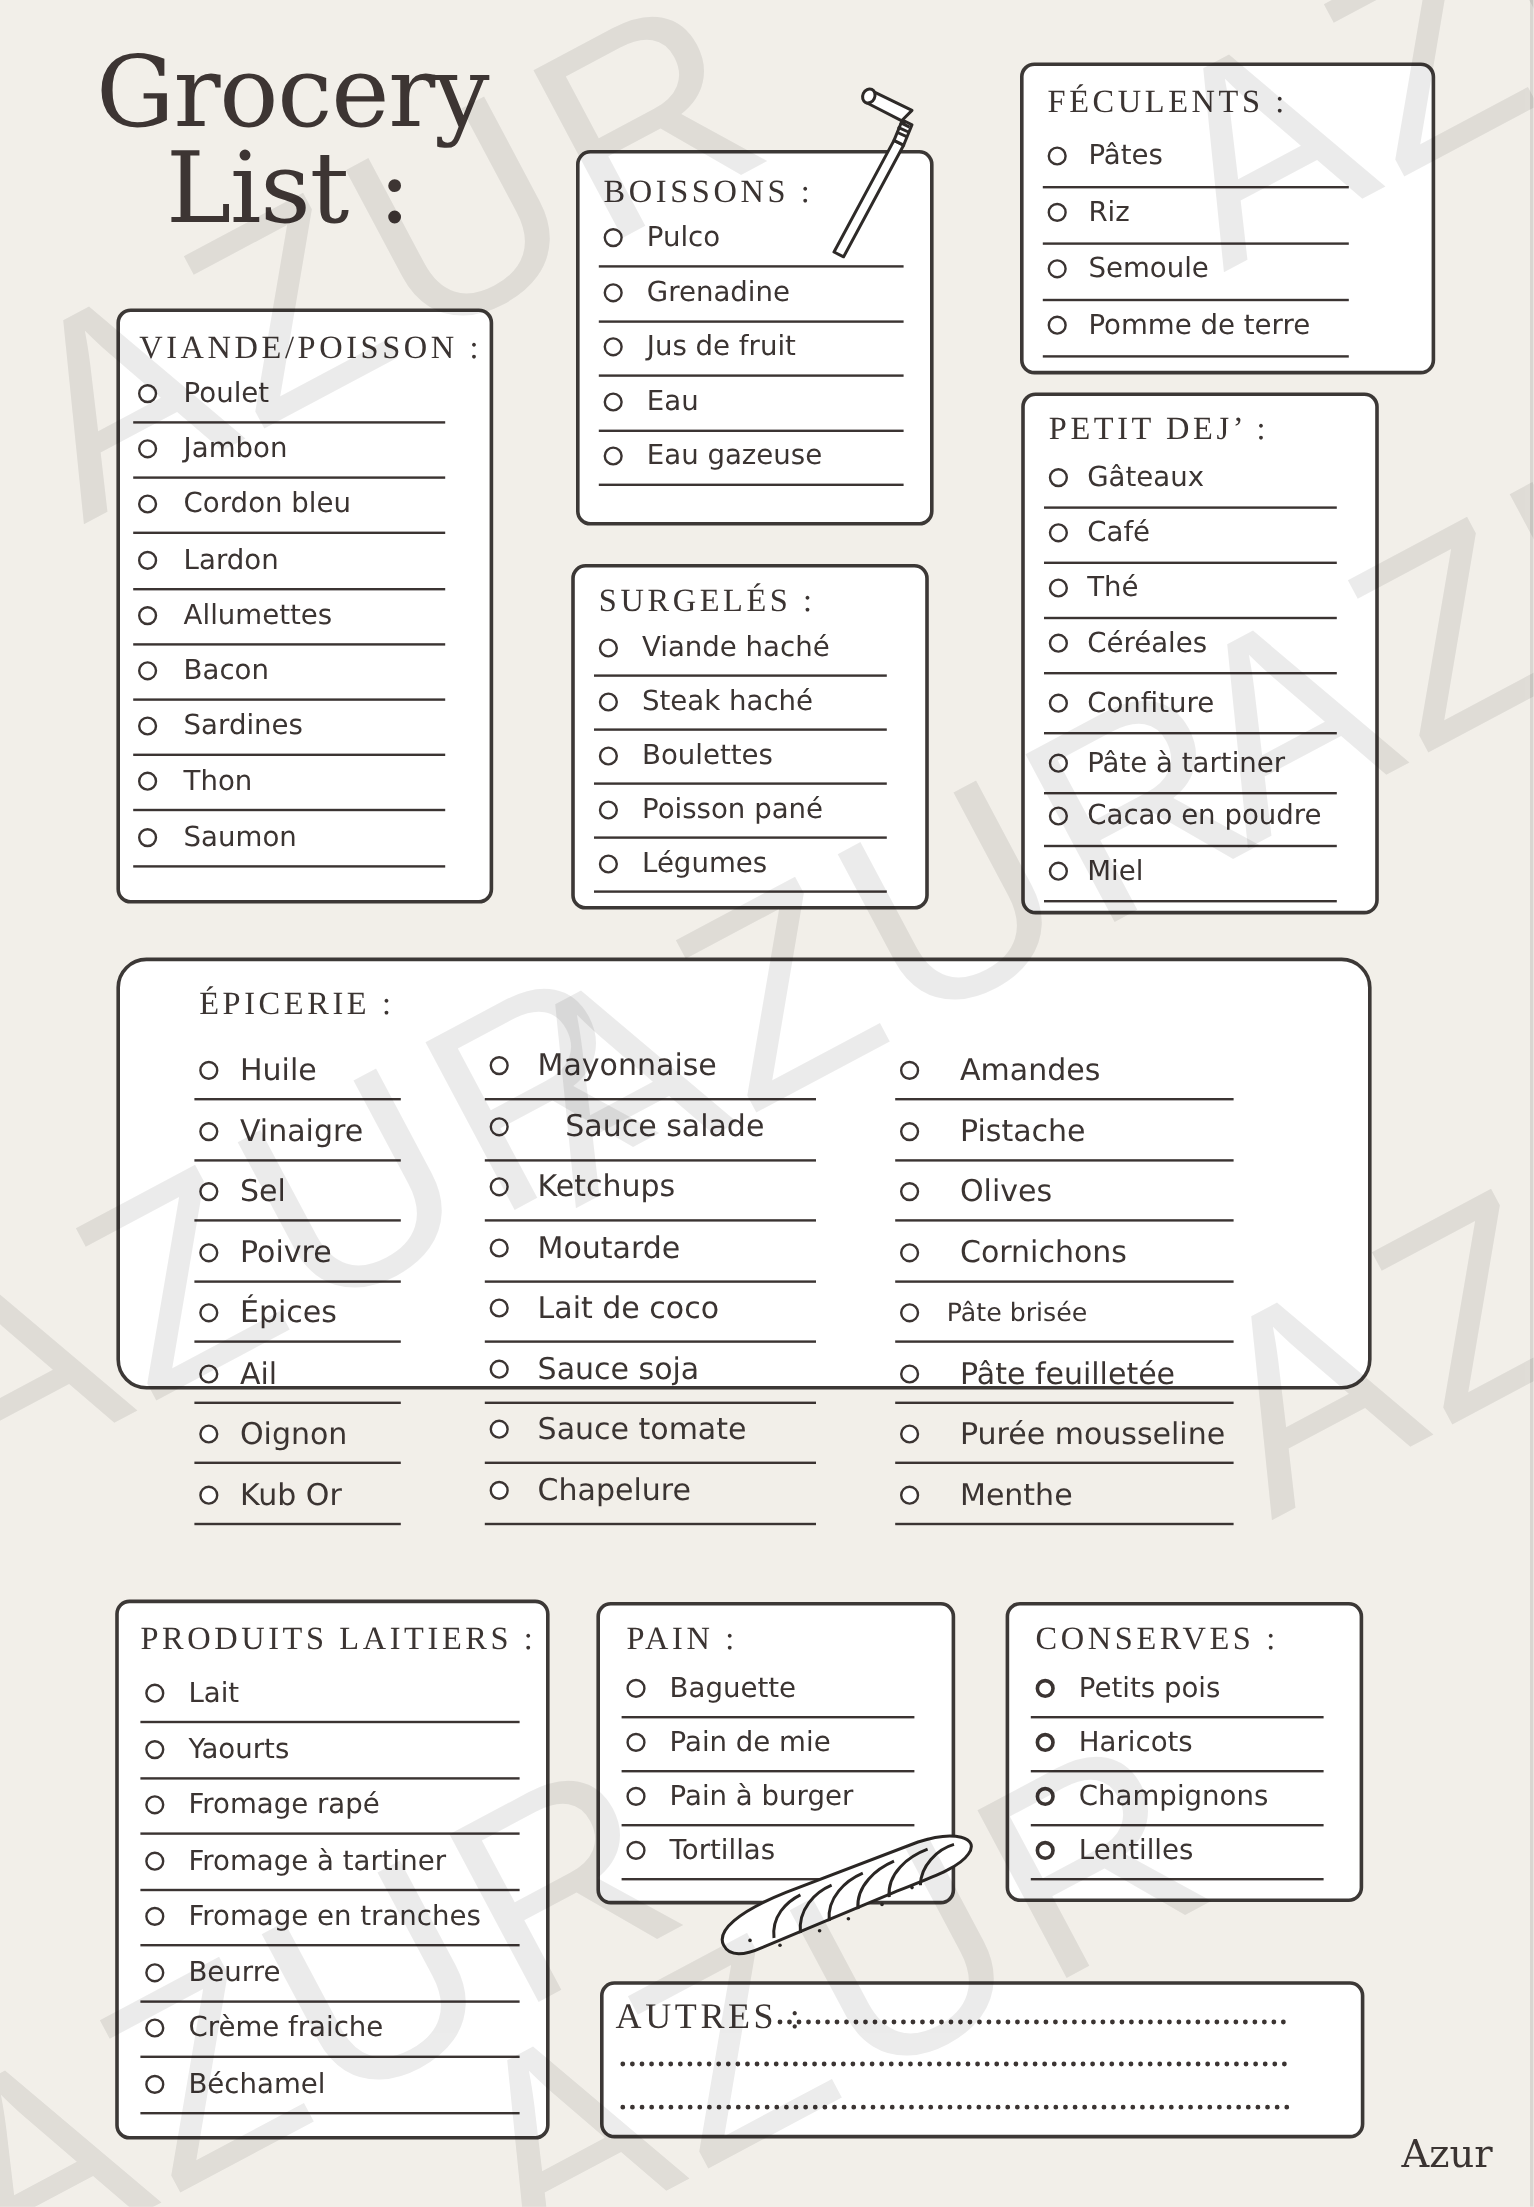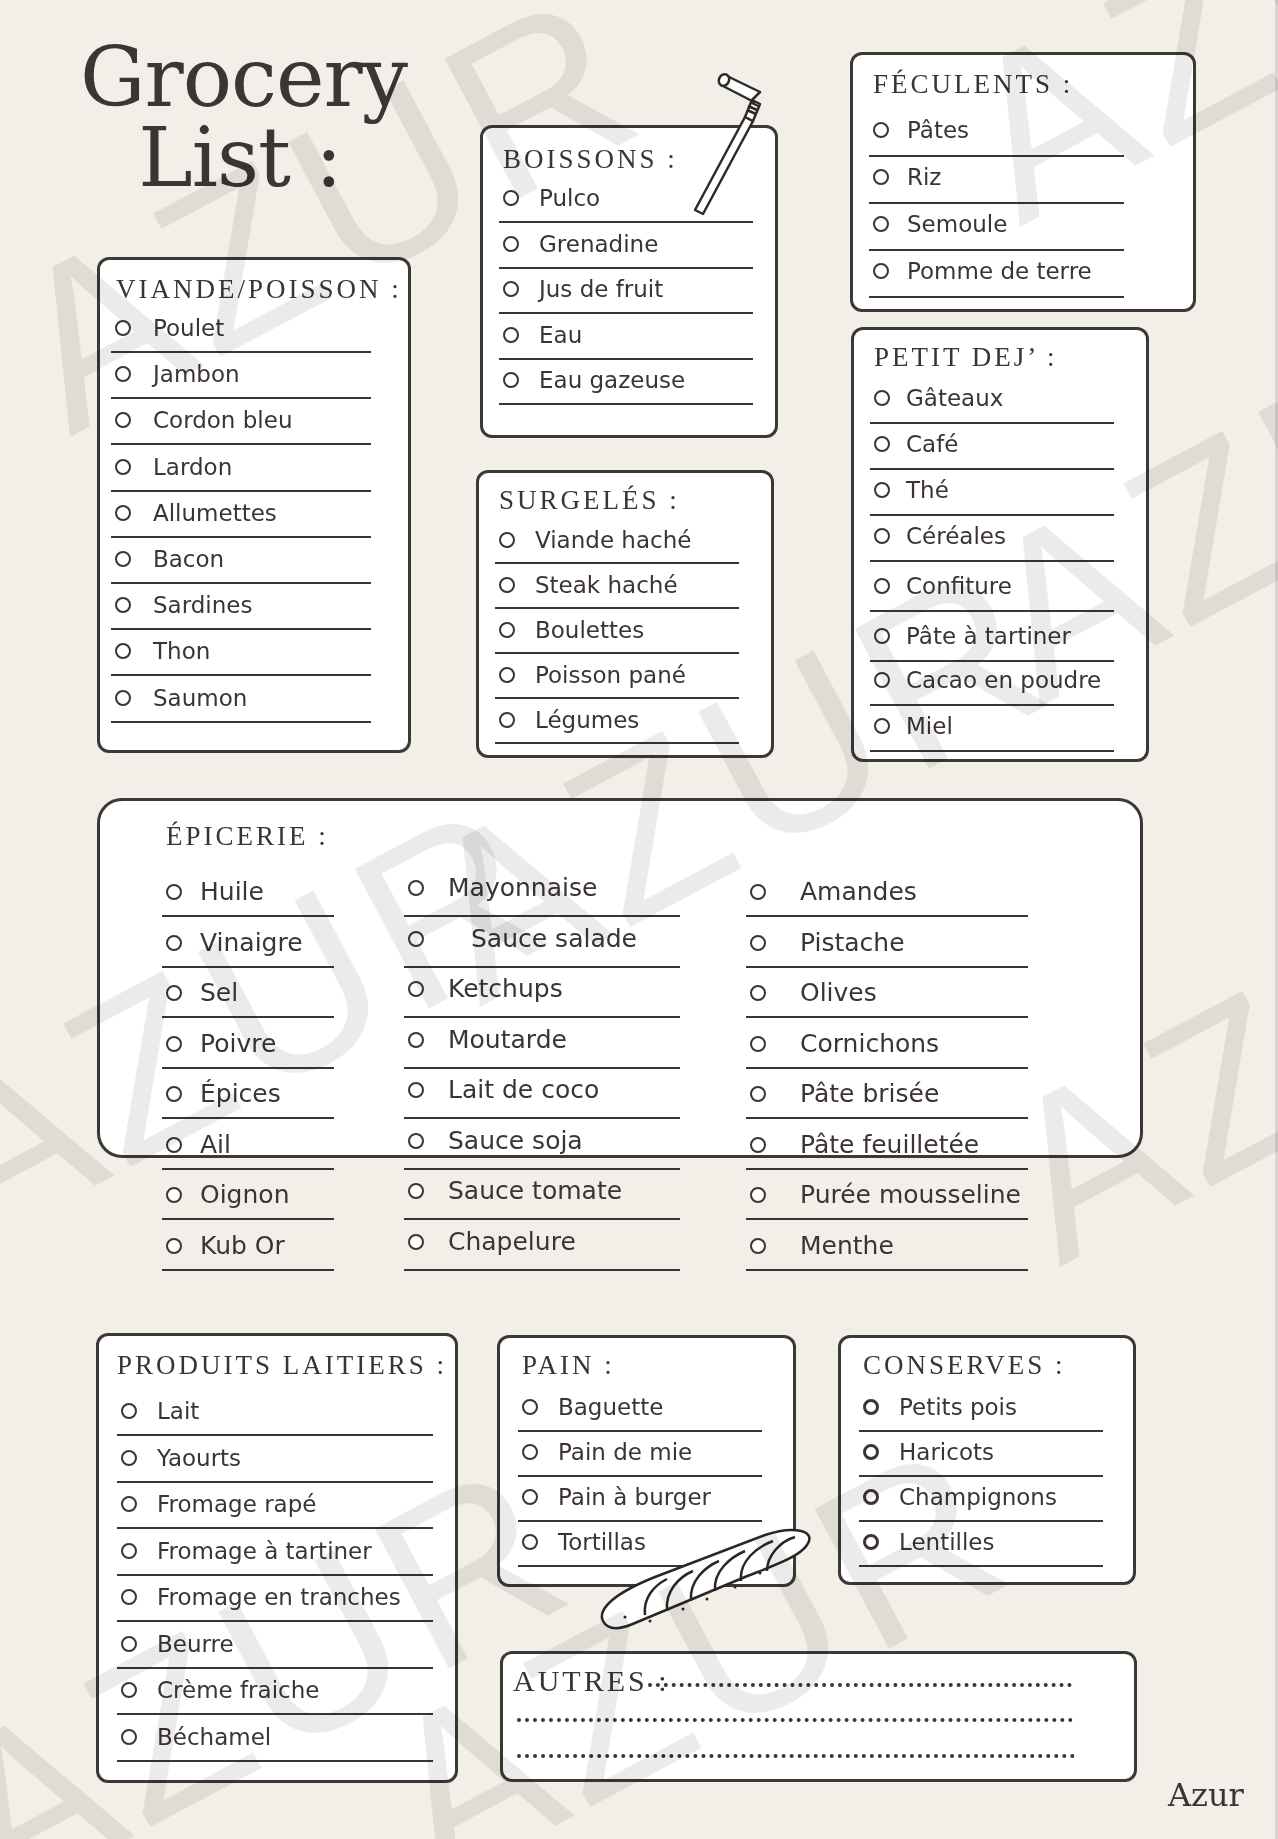--- a/index.html
+++ b/index.html
@@ -348,21 +348,21 @@
         <span class="label" style="left: 50px; font-size: 25px;">Olives</span>
         <span class="rule" style="left: -4px; width: 282px; top: 38px;"></span>
       </div>
       <div class="item" style="left: 650px; top: 227.5px; width: 280px;">
         <span class="bullet"></span>
         <span class="label" style="left: 50px; font-size: 25px;">Cornichons</span>
         <span class="rule" style="left: -4px; width: 282px; top: 38px;"></span>
       </div>
       <div class="item" style="left: 650px; top: 278px; width: 280px;">
         <span class="bullet"></span>
-        <span class="label" style="left: 50px; font-size: 25px;">Pâte brisée</span>
+        <span class="label" style="left: 39px; font-size: 21px;">Pâte brisée</span>
         <span class="rule" style="left: -4px; width: 282px; top: 38px;"></span>
       </div>
       <div class="item" style="left: 650px; top: 328.5px; width: 280px;">
         <span class="bullet"></span>
         <span class="label" style="left: 50px; font-size: 25px;">Pâte feuilletée</span>
         <span class="rule" style="left: -4px; width: 282px; top: 38px;"></span>
       </div>
       <div class="item" style="left: 650px; top: 379px; width: 280px;">
         <span class="bullet"></span>
         <span class="label" style="left: 50px; font-size: 25px; text-align: right;">Purée mousseline</span>

